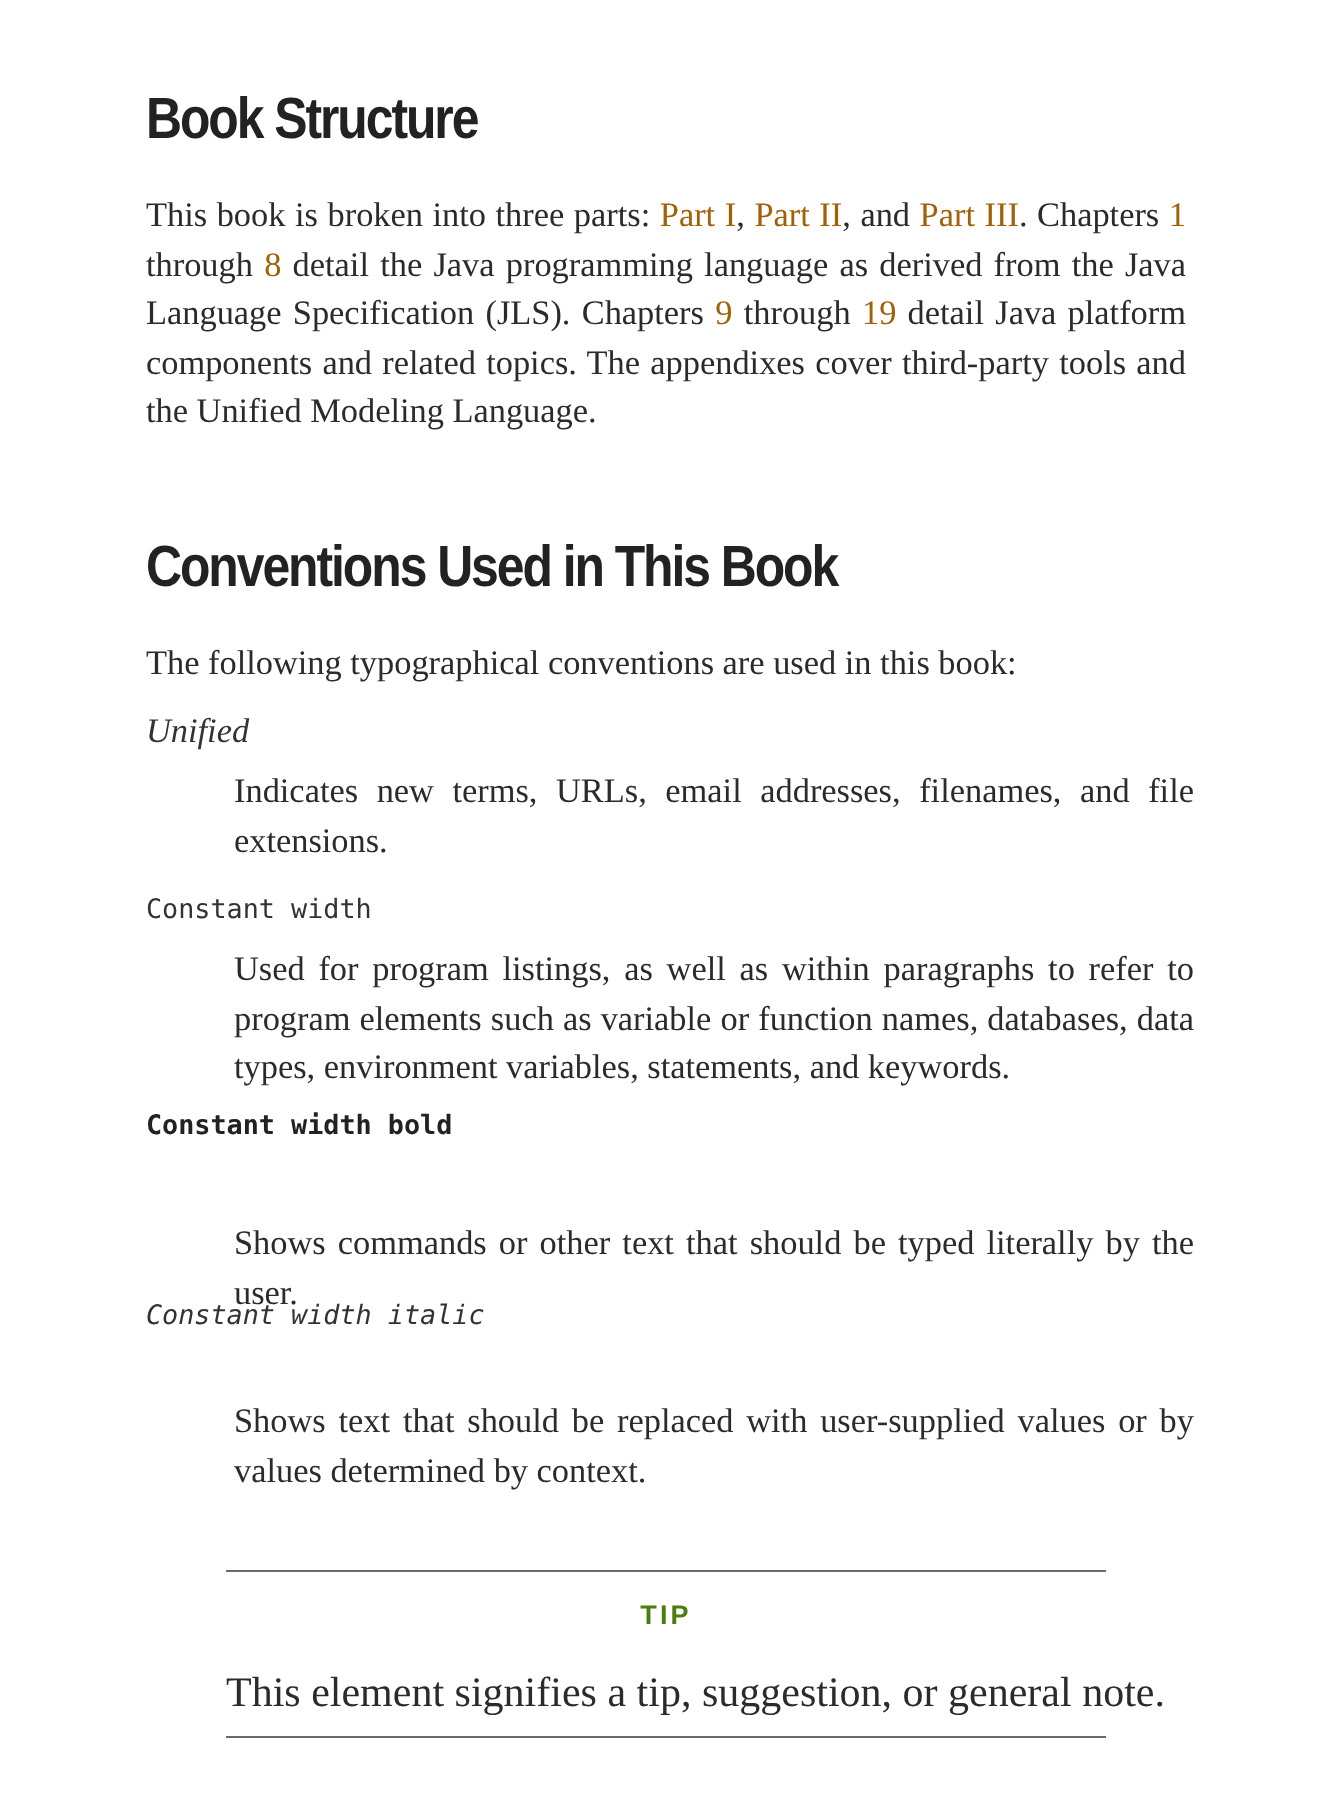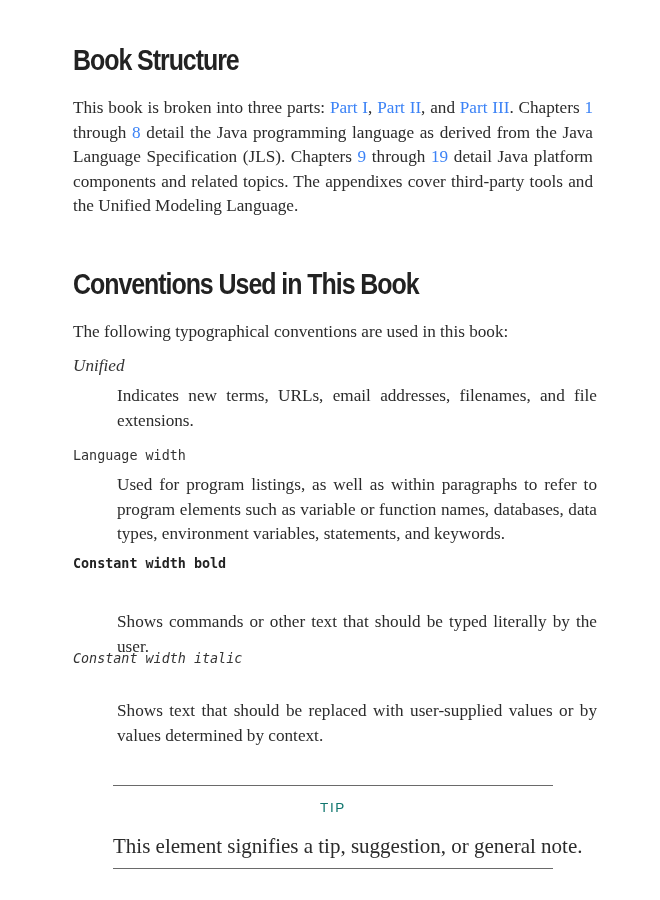--- a/index.html
+++ b/index.html
@@ -35,21 +35,21 @@
     #h-book-structure { position: absolute; top: 44px; }
     #h-conventions { position: absolute; top: 268px; }
     p.body {
       font-size: 17.2px;
       line-height: 24.6px;
       margin: 0;
       text-align: justify;
     }
     #structure-para { position: absolute; top: 96px; width: 520px; }
     #intro-para { position: absolute; top: 320px; width: 520px; white-space: nowrap; }
-    .link { color: #3b82f6; }
+    .link { color: #a16207; }
     .term {
       position: absolute;
       left: 0;
       white-space: nowrap;
       color: #333333;
     }
     .term.italic {
       font-family: "Liberation Serif", "DejaVu Serif", serif;
       font-style: italic;
       font-size: 17.2px;
@@ -75,24 +75,24 @@
       width: 440px;
       height: 0;
       border-top: 1.4px solid #6a6a6a;
     }
     .tip-label {
       position: absolute;
       left: 40px;
       width: 440px;
       text-align: center;
       font-family: "Liberation Sans", "DejaVu Sans", sans-serif;
-      font-weight: normal;
+      font-weight: bold;
       font-size: 13.5px;
       letter-spacing: 1.6px;
-      color: #0f766e;
+      color: #4d7c0f;
     }
     .tip-text {
       position: absolute;
       left: 40px;
       width: 440px;
       font-size: 21px;
       white-space: nowrap;
       text-align: center;
     }
   </style>
@@ -105,21 +105,21 @@
 
   <p class="body" id="structure-para"><span>This book is broken into three parts: </span><span class="link">Part I</span><span>, </span><span class="link">Part II</span><span>, and </span><span class="link">Part III</span><span>. Chapters </span><span class="link">1</span><span> through </span><span class="link">8</span><span> detail the Java programming language as derived from the Java Language Specification (JLS). Chapters </span><span class="link">9</span><span> through </span><span class="link">19</span><span> detail Java platform components and related topics. The appendixes cover third-party tools and the Unified Modeling Language.</span></p>
 
   <h2 id="h-conventions">Conventions Used in This Book</h2>
 
   <p class="body" id="intro-para">The following typographical conventions are used in this book:</p>
 
   <div class="term italic" style="top:356px">Unified</div>
   <p class="def" style="top:380px">Indicates new terms, URLs, email addresses, filenames, and file extensions.</p>
 
-  <div class="term mono" style="top:448px">Language width</div>
+  <div class="term mono" style="top:448px">Constant width</div>
   <p class="def" style="top:469px">Used for program listings, as well as within paragraphs to refer to program elements such as variable or function names, databases, data types, environment variables, state­ments, and keywords.</p>
 
   <div class="term mono bold" style="top:556px">Constant width bold</div>
   <p class="def" style="top:606px">Shows commands or other text that should be typed literally by the user.</p>
 
   <div class="term mono ital" style="top:651px">Constant width italic</div>
   <p class="def" style="top:695px">Shows text that should be replaced with user-supplied values or by values determined by context.</p>
 
   <div class="rule" style="top:785px"></div>
   <div class="tip-label" style="top:800px">TIP</div>

